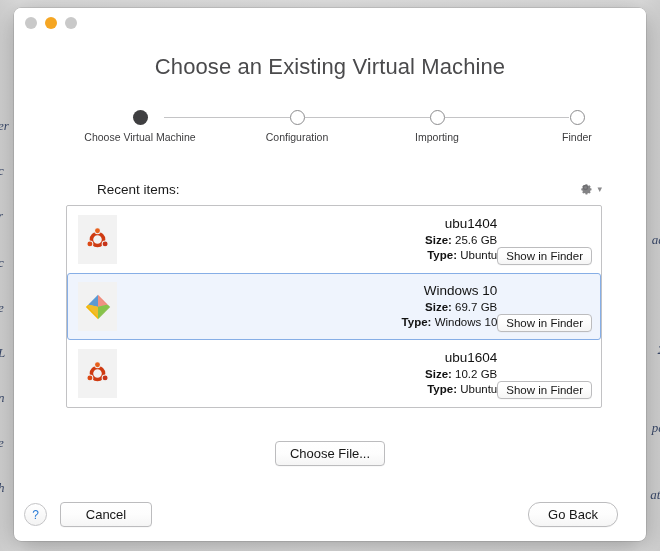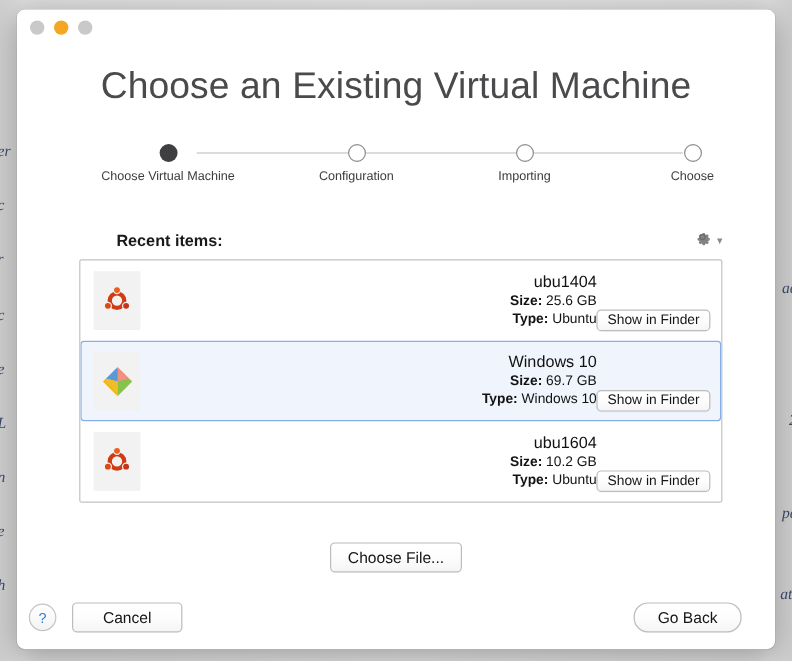--- a/index.html
+++ b/index.html
@@ -47,21 +47,21 @@
     position: absolute; left: 11px; top: 9px;
     display: flex; gap: 8px;
   }
   .light { width: 12px; height: 12px; border-radius: 50%; }
   .light.close { background: #c9c9c9; }
   .light.min   { background: #f5a623; }
   .light.zoom  { background: #c9c9c9; }
 
   .page-title {
     text-align: center;
-    font-size: 31px;
+    font-size: 22px;
     color: #4a4a4c;
     margin-top: 16px;
     letter-spacing: .1px;
   }
 
   
   .stepper {
     position: relative;
     margin: 30px auto 0;
     width: 460px;
@@ -93,21 +93,21 @@
     height: 1px;
     background: #c4c4c6;
   }
 
   
   .recent-row {
     display: flex; align-items: center; justify-content: space-between;
     margin: 22px 44px 6px 52px;
   }
   .recent-label {
-    font-size: 13.5px; font-weight: bold; color: #1a1a1a; padding-left: 31px;
+    font-size: 13.5px; font-weight: normal; color: #1a1a1a; padding-left: 31px;
   }
   .gear-wrap {
     display: flex; align-items: center; gap: 4px; cursor: default;
   }
   .chev { font-size: 9px; color: #8a8a8c; line-height: 1; }
 
   .list-box {
     margin: 0 44px 0 52px;
     border: 1px solid #c2c2c4;
     border-radius: 2px;
@@ -239,21 +239,21 @@
     <div class="step" style="left:197px;">
       <div class="dot todo"></div>
       <div class="step-label">Configuration</div>
     </div>
     <div class="step" style="left:337px;">
       <div class="dot todo"></div>
       <div class="step-label">Importing</div>
     </div>
     <div class="step" style="left:477px;">
       <div class="dot todo"></div>
-      <div class="step-label">Choose</div>
+      <div class="step-label">Finder</div>
     </div>
   </div>
 
   <div class="recent-row">
     <div class="recent-label">Recent items:</div>
     <div class="gear-wrap">
       <span>
         <svg width="15" height="15" viewBox="0 0 16 16">
           <path fill="#6f6f71" d="M8 5.1a2.9 2.9 0 100 5.8 2.9 2.9 0 000-5.8zm0 4.35a1.45 1.45 0 110-2.9 1.45 1.45 0 010 2.9z"></path>
           <path fill="#6f6f71" d="M14.4 9.1l-1.2-.35a5.3 5.3 0 00-.35-.85l.6-1.1-1.25-1.25-1.1.6a5.3 5.3 0 00-.85-.35L9.9 4.5H8.1l-.35 1.3a5.3 5.3 0 00-.85.35l-1.1-.6L4.55 6.8l.6 1.1c-.15.27-.27.55-.35.85l-1.3.35v1.8l1.3.35c.08.3.2.58.35.85l-.6 1.1 1.25 1.25 1.1-.6c.27.15.55.27.85.35l.35 1.2h1.8l.35-1.2c.3-.08.58-.2.85-.35l1.1.6 1.25-1.25-.6-1.1c.15-.27.27-.55.35-.85l1.2-.35V9.1z" opacity=".85"></path>

